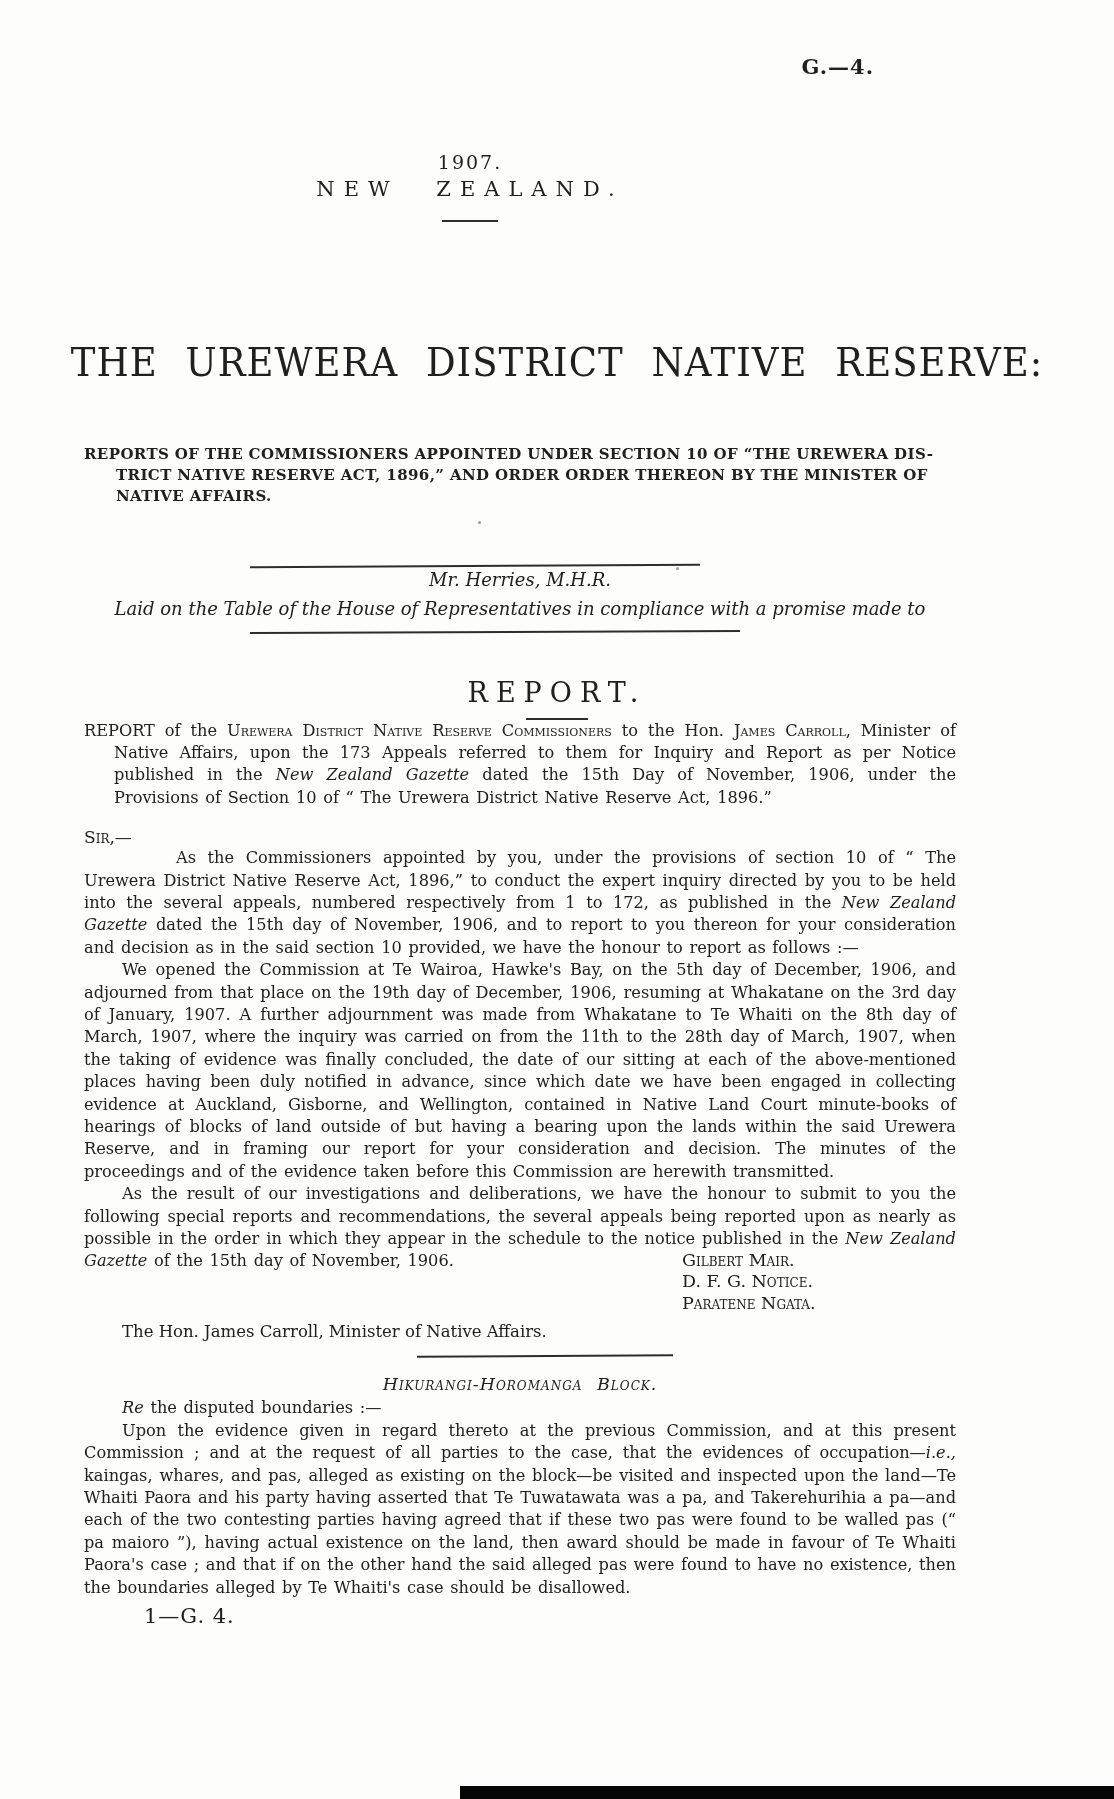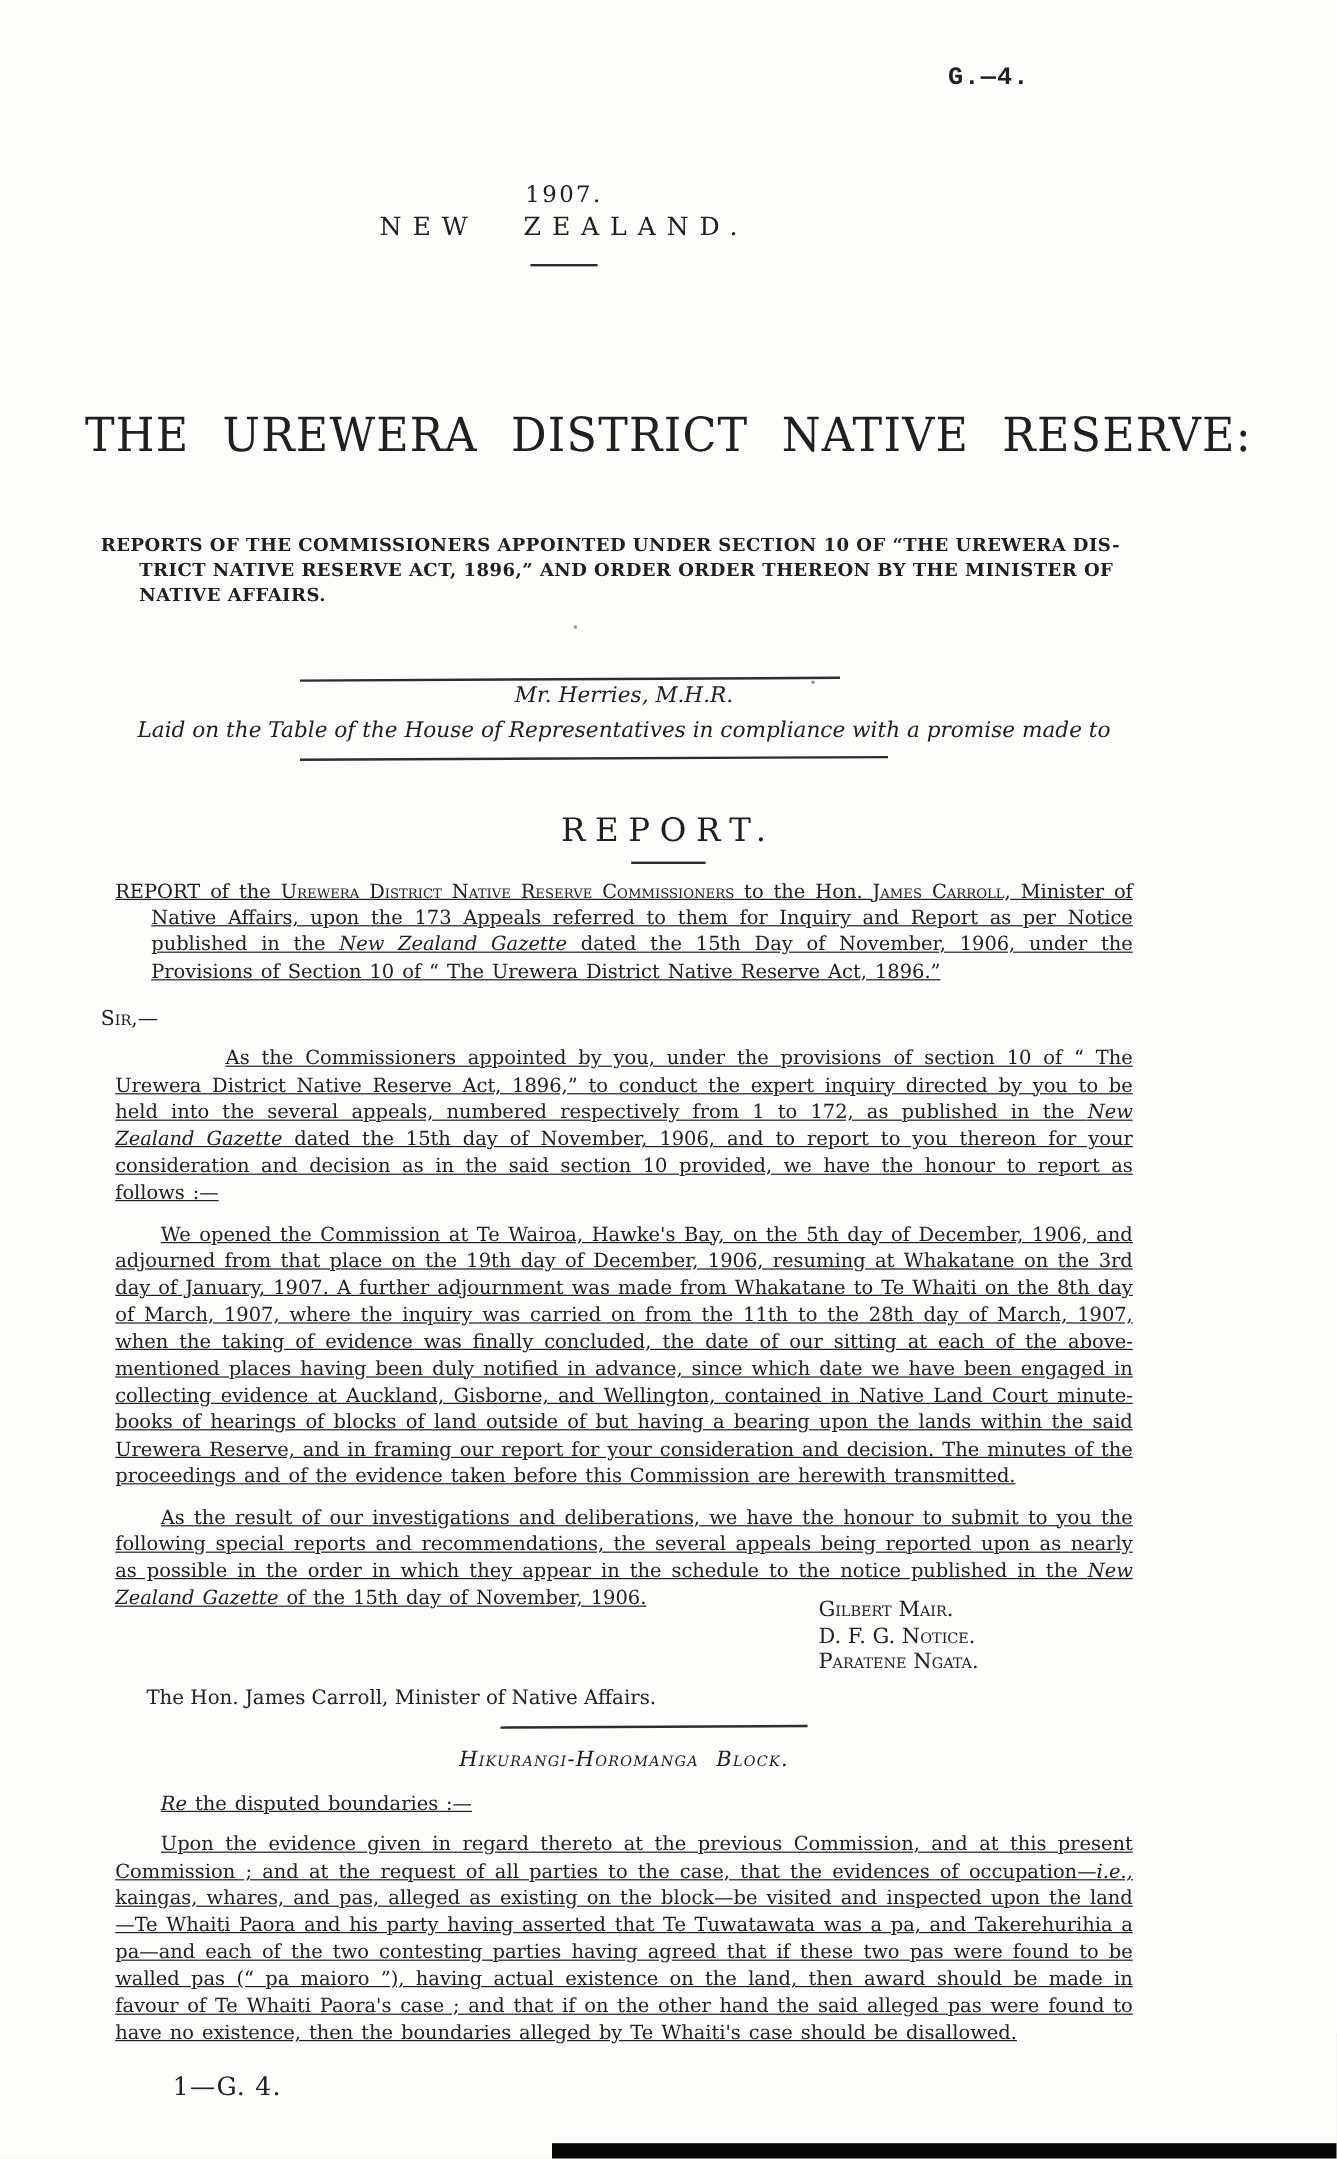--- a/index.html
+++ b/index.html
@@ -8,22 +8,22 @@
     width:1114px; height:1799px;
     margin:0 auto;
     background:#fdfdfc;
     color:#202020;
     font-family:"DejaVu Serif","Liberation Serif",serif;
     overflow:hidden;
   }
   .col { width:872px; margin-left:84px; }
 
   .doc-ref {
-    position:absolute; top:54px; right:256px;
-    font-size:21px; font-weight:700; letter-spacing:1px;font-family:Liberation Mono, monospace;
+    position:absolute; top:54px; right:240px;
+    font-size:21px; font-weight:700; letter-spacing:1px;
   }
 
   .masthead { width:772px; margin-left:84px; padding-top:150px; text-align:center; }
   .year { font-size:19px; letter-spacing:2px; line-height:24px; }
   .country { font-size:21px; letter-spacing:9px; word-spacing:22px; line-height:30px; margin-top:0; }
   .rule { background:#2d2d2d; height:2px; }
   .rule-small { width:56px; margin:16px auto 0 auto; }
 
   .title {
     margin:118px 0 0 0; padding:0;
@@ -38,36 +38,36 @@
 
   .laid-rule-top { width:450px; margin:58px 0 0 166px; height:1.5px; transform:rotate(-0.3deg); }
   .laid { font-style:italic; font-size:18px; line-height:25px; text-align:center; }
   .laid-l1 { margin-top:4px; }
   .laid-rule-bot { width:490px; margin:10px 0 0 166px; height:1.5px; transform:rotate(-0.25deg); }
 
   .report-h { margin-top:44px; text-align:center; font-size:27px; letter-spacing:8px; line-height:34px; font-weight:400; }
   .rule-mid { width:62px; margin:8px auto 0 auto; height:1.5px; }
 
   .body-text { font-size:16.2px; line-height:22.4px; text-align:justify; word-spacing:1.5px; }
-  p.body-text { margin:12px;text-decoration:underline; }
+  p.body-text { margin:0; }
   .intro { margin-top:24px; padding-left:30px; text-indent:-30px; }
   .sir { margin-top:18px; font-variant:small-caps; font-size:17px; }
   .indent-deep { text-indent:92px; }
   .indent-std { text-indent:38px; }
   .sc { font-variant:small-caps; }
   .it { font-style:italic; }
 
   .signatures { margin:-23px 0 0 598px; font-variant:small-caps; font-size:17.5px; line-height:21.5px; }
   .addressee { margin-top:8px; padding-left:38px; font-size:16.5px; }
 
   .rule-center { width:256px; margin:14px auto 0 auto; margin-left:333px; height:2px; transform:rotate(-0.3deg); }
   .block-h { margin-top:14px; text-align:center; font-variant:small-caps; font-size:17.5px; letter-spacing:1px; word-spacing:8px; line-height:26px;font-style:italic; }
   .re-line { margin-top:2px; padding-left:38px; }
 
-  .page-sig { margin-top:22px; padding-left:60px; font-size:21px; letter-spacing:1px; }
+  .page-sig { margin-top:5px; padding-left:60px; font-size:21px; letter-spacing:1px; }
 
   .bottom-bar { position:absolute; left:460px; right:0; bottom:0; height:13px; background:#060606; }
   .speck { position:absolute; width:3px; height:3px; border-radius:50%; background:#4a4a4a; opacity:.55; }
   .speck-1 { left:478px; top:521px; }
   .speck-2 { left:676px; top:567px; }
 </style>
 </head>
 <body>
 
 <div class="page">

